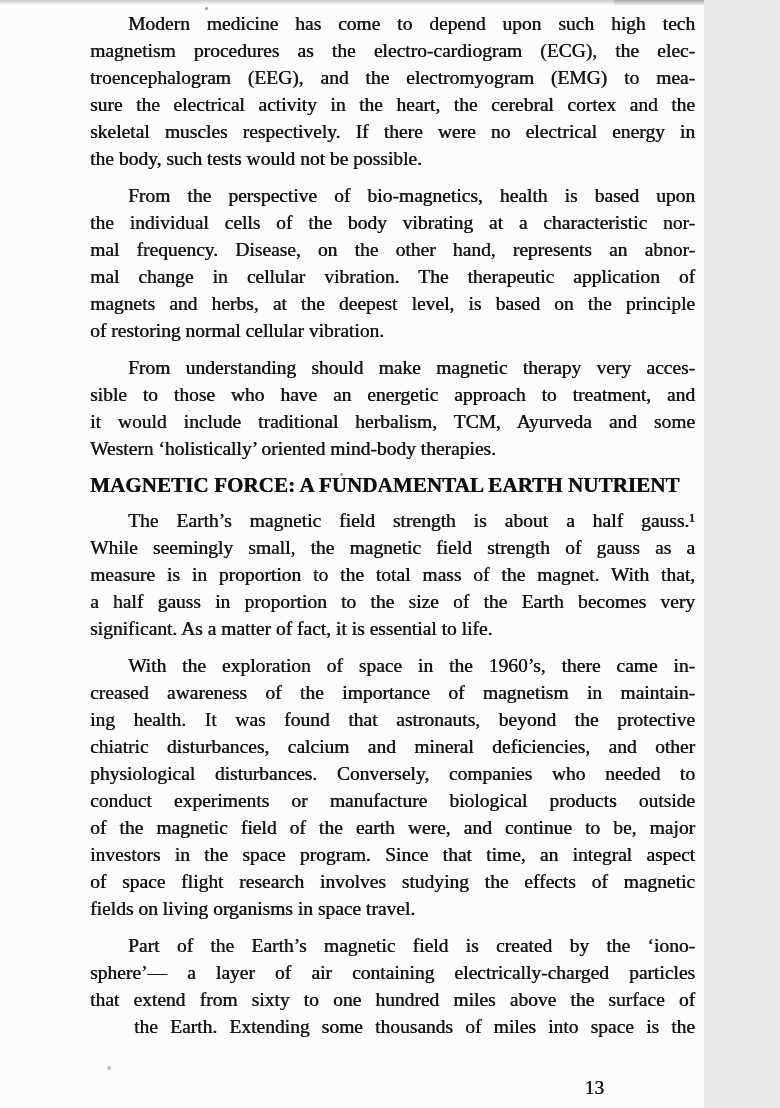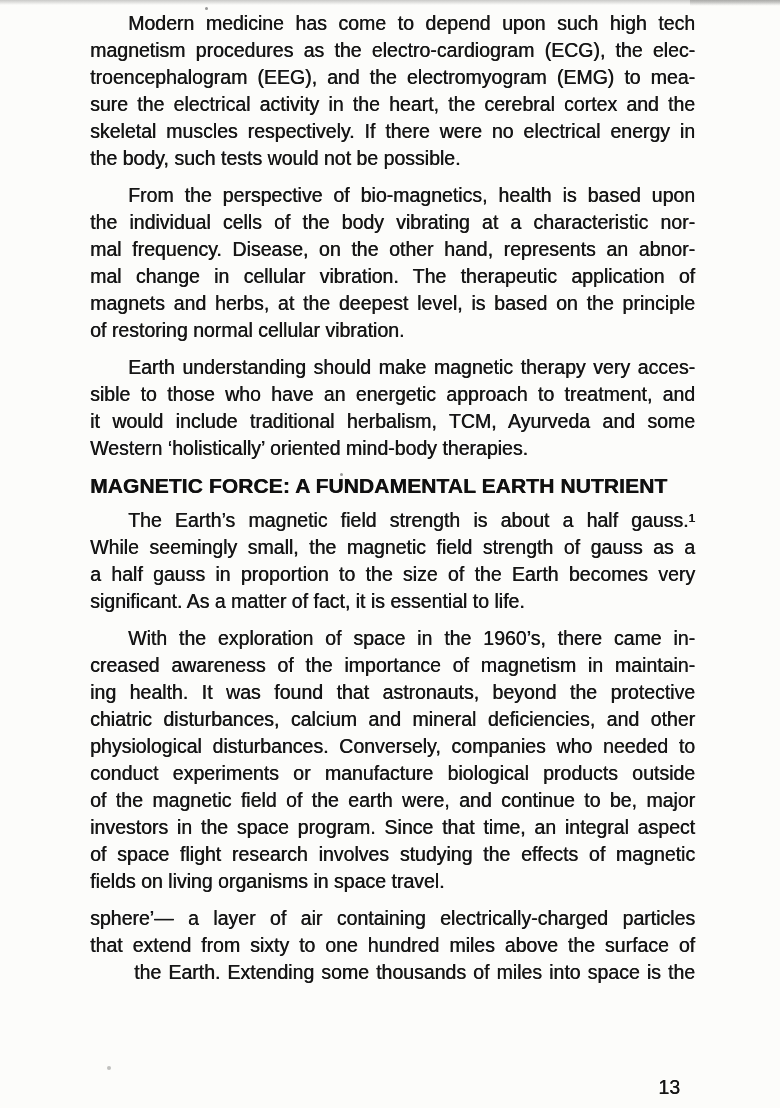--- a/index.html
+++ b/index.html
@@ -2,25 +2,25 @@
 <html><head>
 <meta charset="utf-8">
 <style>
   html, body {
     margin: 0;
     padding: 0;
     background: #e9e9e7;
   }
   .page {
     position: relative;
-    width: 780px;
+    width: 704px;
     height: 1108px;
     background: #fcfcfa;
     overflow: hidden;
-    font-family: Liberation Sans, sans-serif;
+    font-family: Liberation Serif, serif;
     color: #161616;
   }
   
   .scan-edge-top {
     position: absolute;
     top: 0; left: 0;
     width: 100%; height: 5px;
     background: linear-gradient(to bottom, rgba(160,160,158,0.55), rgba(160,160,158,0));
   }
   .scan-edge-corner {
@@ -98,45 +98,47 @@
       </div>
       <div class="paragraph">
         <div class="line first">From the perspective of bio-magnetics, health is based upon</div>
         <div class="line">the individual cells of the body vibrating at a characteristic nor-</div>
         <div class="line">mal frequency. Disease, on the other hand, represents an abnor-</div>
         <div class="line">mal change in cellular vibration. The therapeutic application of</div>
         <div class="line">magnets and herbs, at the deepest level, is based on the principle</div>
         <div class="line last">of restoring normal cellular vibration.</div>
       </div>
       <div class="paragraph">
-        <div class="line first">Earth understanding should make magnetic therapy very acces-</div>
+        <div class="line first">From understanding should make magnetic therapy very acces-</div>
         <div class="line">sible to those who have an energetic approach to treatment, and</div>
         <div class="line">it would include traditional herbalism, TCM, Ayurveda and some</div>
         <div class="line last">Western ‘holistically’ oriented mind-body therapies.</div>
       </div>
       <div class="heading">MAGNETIC FORCE: A FUNDAMENTAL EARTH NUTRIENT</div>
       <div class="paragraph">
         <div class="line first">The Earth’s magnetic field strength is about a half gauss.¹</div>
         <div class="line">While seemingly small, the magnetic field strength of gauss as a</div>
+        <div class="line">measure is in proportion to the total mass of the magnet. With that,</div>
         <div class="line">a half gauss in proportion to the size of the Earth becomes very</div>
         <div class="line last">significant. As a matter of fact, it is essential to life.</div>
       </div>
       <div class="paragraph">
         <div class="line first">With the exploration of space in the 1960’s, there came in-</div>
         <div class="line">creased awareness of the importance of magnetism in maintain-</div>
         <div class="line">ing health. It was found that astronauts, beyond the protective</div>
         <div class="line">chiatric disturbances, calcium and mineral deficiencies, and other</div>
         <div class="line">physiological disturbances. Conversely, companies who needed to</div>
         <div class="line">conduct experiments or manufacture biological products outside</div>
         <div class="line">of the magnetic field of the earth were, and continue to be, major</div>
         <div class="line">investors in the space program. Since that time, an integral aspect</div>
         <div class="line">of space flight research involves studying the effects of magnetic</div>
         <div class="line last">fields on living organisms in space travel.</div>
       </div>
       <div class="paragraph">
+        <div class="line first">Part of the Earth’s magnetic field is created by the ‘iono-</div>
         <div class="line">sphere’— a layer of air containing electrically-charged particles</div>
         <div class="line">that extend from sixty to one hundred miles above the surface of</div>
         <div class="line last flush">the Earth. Extending some thousands of miles into space is the</div>
       </div>
     </div>
 
   <div class="page-number">13</div>
 </div>
 
 </body></html>

